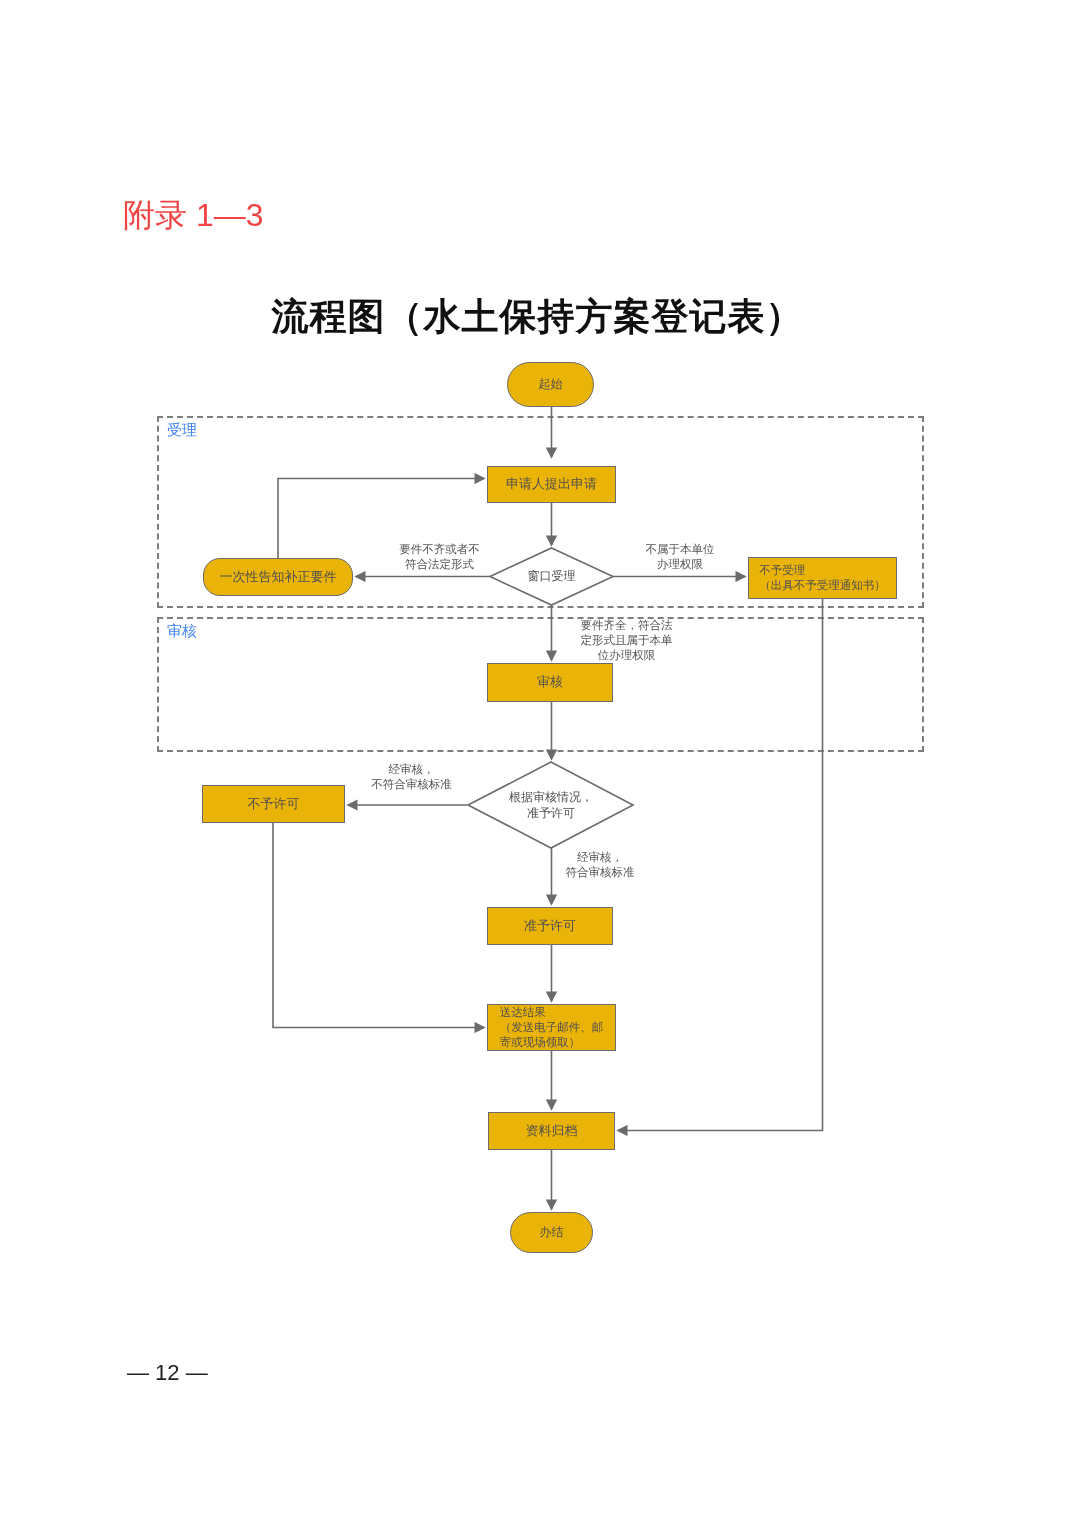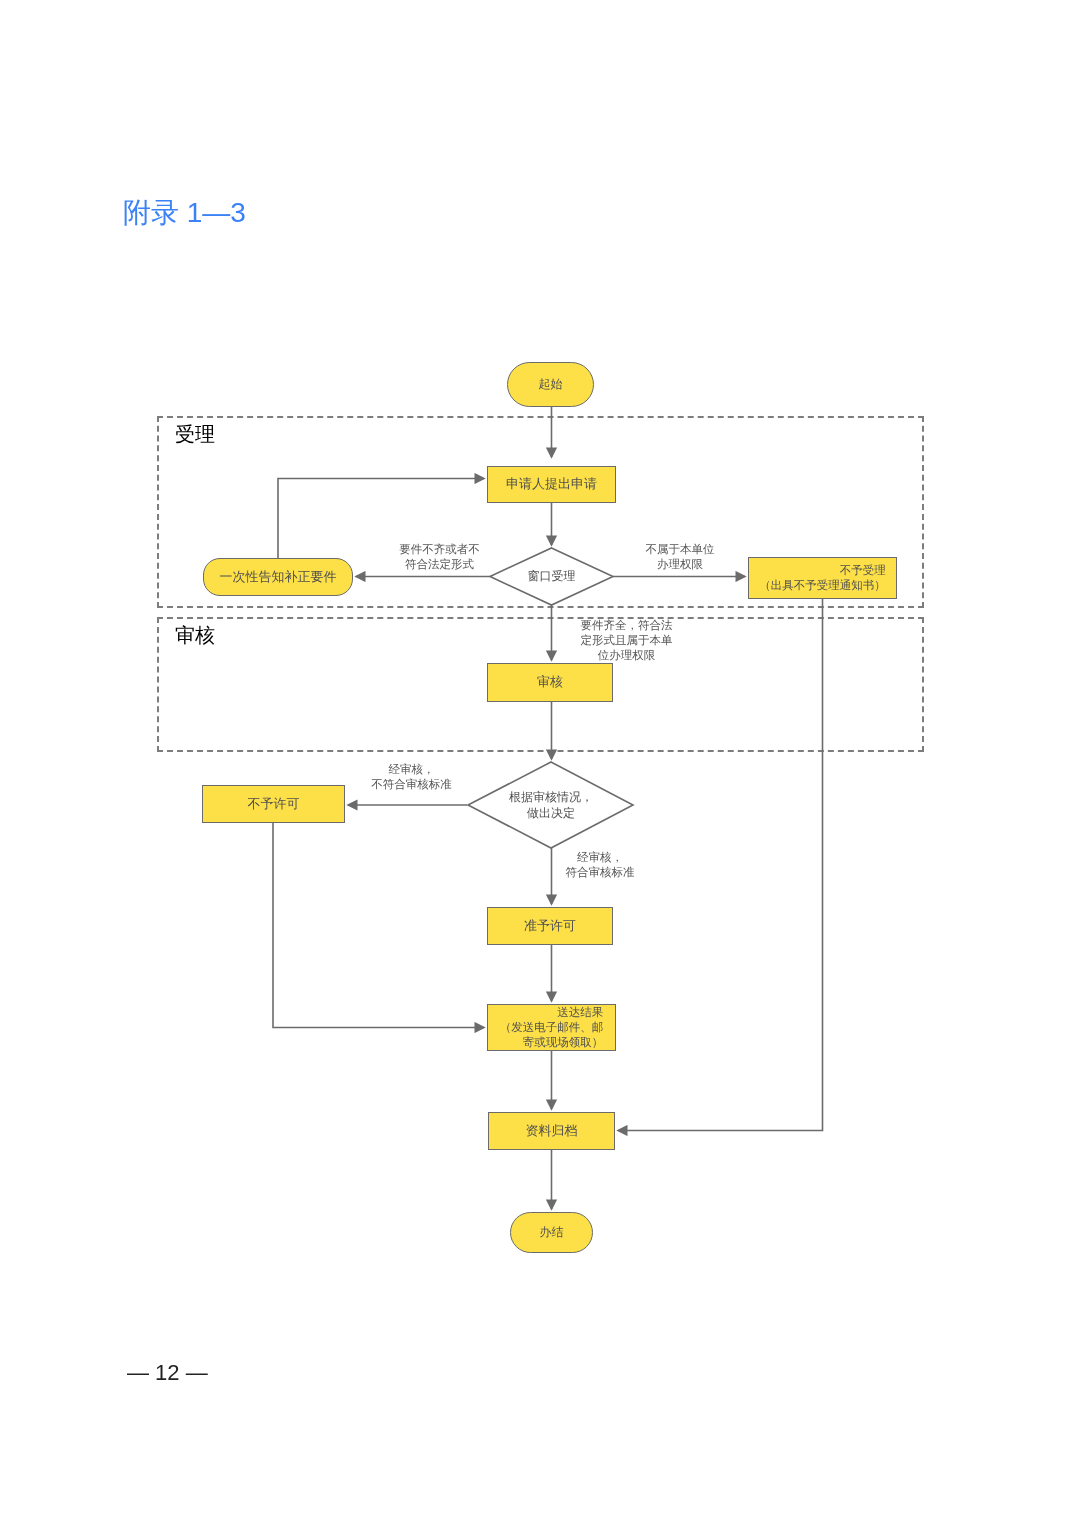--- a/index.html
+++ b/index.html
@@ -2,38 +2,38 @@
 <html><head>
 <meta charset="utf-8">
 <style>
   html,body { margin:0; padding:0; background:#ffffff; }
   .page {
     position:relative; width:1075px; height:1519px; background:#ffffff;
     font-family:"Liberation Sans", sans-serif; overflow:hidden;
   }
   .appendix {
     position:absolute; left:123px; top:194px;
-    font-size:28px; font-weight:500; color:#3b82f6;
+    font-size:32px; font-weight:500; color:#ef4444;
   }
   .doc-title {
     position:absolute; left:0; top:292px; width:1075px; margin:0;
     text-align:center; font-family:"Liberation Serif", serif;
     font-weight:700; font-size:37px; color:#101010; letter-spacing:1px;
   }
   .connectors { position:absolute; left:0; top:0; z-index:1; }
   .lane { position:absolute; border:2px dashed #7d7d7d; z-index:0; box-sizing:border-box; }
   .lane-label {
     position:absolute; left:8px; top:3px;
-    font-size:20px; color:#000000;margin-left:8px;
+    font-size:15px; color:#3b82f6;
   }
   .node {
-    position:absolute; z-index:2; background:#fde047;
+    position:absolute; z-index:2; background:#eab308;
     border:1.5px solid #6b6b6b; box-sizing:border-box;
     display:flex; align-items:center; justify-content:center;
-    text-align:right; color:#4f4f4f; font-size:13px; line-height:1.3;
+    text-align:left; color:#4f4f4f; font-size:13px; line-height:1.3;
     white-space:pre-line;
   }
   .pill { border-radius:24px; font-size:12px; }
   .small { font-size:11.5px; line-height:1.3; }
   .dlabel {
     position:absolute; z-index:3;
     display:flex; align-items:center; justify-content:center;
     text-align:center; color:#4f4f4f; font-size:12px; line-height:1.35;
     white-space:pre-line;
   }
@@ -46,20 +46,21 @@
     position:absolute; left:127px; top:1360px;
     font-family:Liberation Sans, sans-serif; font-size:22px; color:#222222;
   }
 </style>
 </head>
 <body>
 
 <div class="page">
 
   <div class="appendix">附录 1—3</div>
+  <h1 class="doc-title">流程图（水土保持方案登记表）</h1>
 
   <svg class="connectors" width="1075" height="1519" viewBox="0 0 1075 1519">
     <defs>
       <marker id="ah" viewBox="0 0 10 10" refX="8.5" refY="5" markerWidth="8" markerHeight="7" orient="auto-start-reverse">
         <path d="M0 0 L10 5 L0 10 z" fill="#6b6b6b"></path>
       </marker>
     </defs>
     <g stroke="#6b6b6b" stroke-width="1.6" fill="none">
       <path d="M551.5 407 L551.5 457" marker-end="url(#ah)"></path>
       <path d="M551.5 497 L551.5 545" marker-end="url(#ah)"></path>
@@ -94,21 +95,21 @@
   <div class="dlabel" style="left:492px; top:567px; width:119px; height:19px;">窗口受理</div>
 
   <div class="node" style="left:203px; top:558px; width:150px; height:38px;border-radius:17px;">一次性告知补正要件</div>
 
   <div class="node small" style="left:748px; top:557px; width:149px; height:42px;">不予受理
 （出具不予受理通知书）</div>
 
   <div class="node" style="left:487px; top:663px; width:126px; height:39px;">审核</div>
 
   <div class="dlabel" style="left:466px; top:787px; width:170px; height:36px;">根据审核情况，
-做出决定</div>
+准予许可</div>
 
   <div class="node" style="left:202px; top:785px; width:143px; height:38px;">不予许可</div>
 
   <div class="node" style="left:487px; top:907px; width:126px; height:38px;">准予许可</div>
 
   <div class="node small" style="left:487px; top:1004px; width:129px; height:47px;">送达结果
 （发送电子邮件、邮
 寄或现场领取）</div>
 
   <div class="node" style="left:488px; top:1112px; width:127px; height:38px;">资料归档</div>

